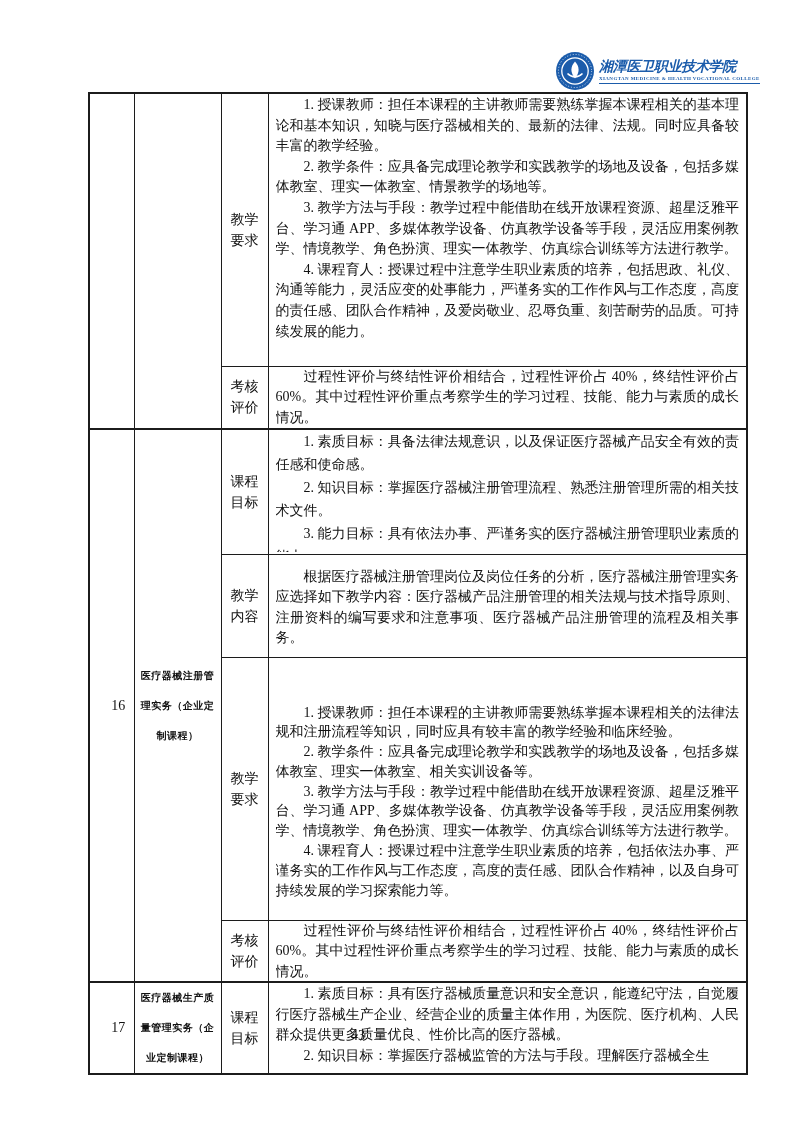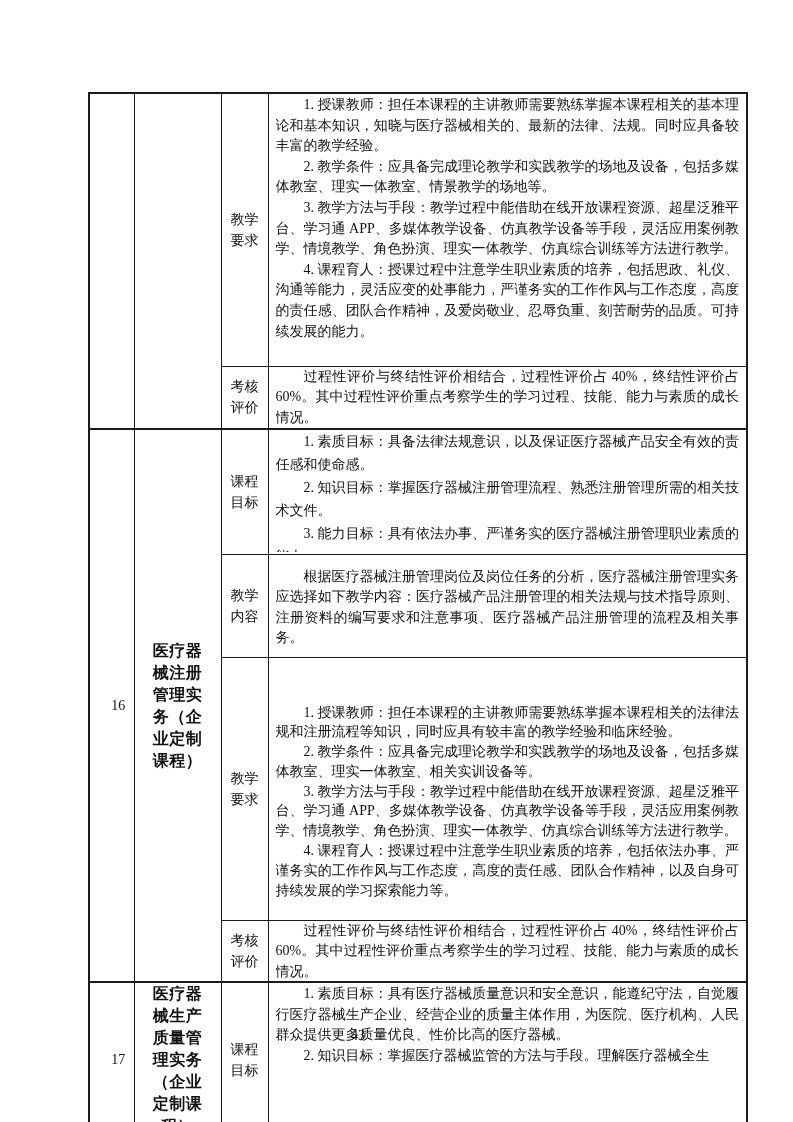--- a/index.html
+++ b/index.html
@@ -34,22 +34,22 @@
   .syllabus col.c2{width:87px;}
   .syllabus col.c3{width:47px;}
   .syllabus col.c4{width:479px;}
   .syllabus td{
     border:1px solid #1c1c1c;vertical-align:middle;overflow:hidden;padding-left:14px;
   }
   .syllabus{border:2px solid #1c1c1c;}
   tr.major td{border-top-width:2px;}
   td.c-num{text-align:center;font-size:14px;}
   td.c-course{
-    text-align:center;font-weight:bold;font-size:16px;line-height:22px;
-    padding:0 12px;letter-spacing:0.5px;
+    text-align:center;font-weight:bold;font-size:10px;line-height:30px;
+    padding:0 4px;letter-spacing:0.5px;
   }
   td.c-label{text-align:center;font-size:14px;line-height:21px;padding:8px 9px;}
   td.c-content{padding:0 7px;vertical-align:top;}
   .clip{overflow:hidden;text-align:justify;line-height:20.6px;font-size:14px;}
   .clip p{margin:0;text-indent:2em;}
   .clip.tight{line-height:19.8px;}
   .h-a{height:270px;padding-top:1px;}
   .h-b{height:60px;}
   .h-16a{height:122px;line-height:23px;}
   .h-16b{height:90px;padding-top:12px;}
@@ -68,20 +68,33 @@
   .footer{
     position:absolute;top:1028px;left:0;width:716px;text-align:center;
     font-size:14px;color:#111;
   }
 </style>
 </head>
 <body>
 
 <div class="page">
 
+  <div class="logo-wrap">
+    <svg class="logo-badge" viewBox="0 0 38 38" xmlns="http://www.w3.org/2000/svg">
+      <circle cx="19" cy="19" r="19" fill="#1b5cab"></circle>
+      <circle cx="19" cy="19" r="16.6" fill="none" stroke="#ffffff" stroke-width="0.7" stroke-dasharray="1.1 1.8"></circle>
+      <circle cx="19" cy="19" r="13.2" fill="none" stroke="#ffffff" stroke-width="1.3"></circle>
+      <path d="M19 9.5 C23.4 14.5 24.2 20 19 26.5 C13.8 20 14.6 14.5 19 9.5 Z" fill="#ffffff"></path>
+      <path d="M11.5 21.5 q7.5 7 15 0" stroke="#ffffff" stroke-width="1.6" fill="none"></path>
+    </svg>
+    <div class="logo-text">
+      <div class="logo-zh">湘潭医卫职业技术学院</div>
+      <div class="logo-en">XIANGTAN MEDICINE &amp; HEALTH VOCATIONAL COLLEGE</div>
+    </div>
+  </div>
 
   <table class="syllabus">
     <colgroup>
         <col class="c1">
         <col class="c2">
         <col class="c3">
         <col class="c4">
       </colgroup>
 
     <tbody>

